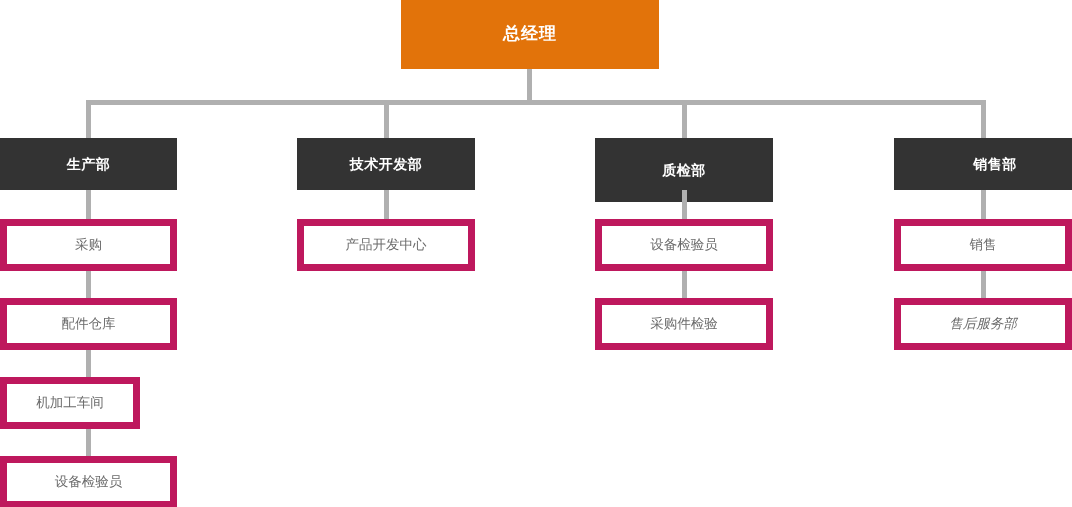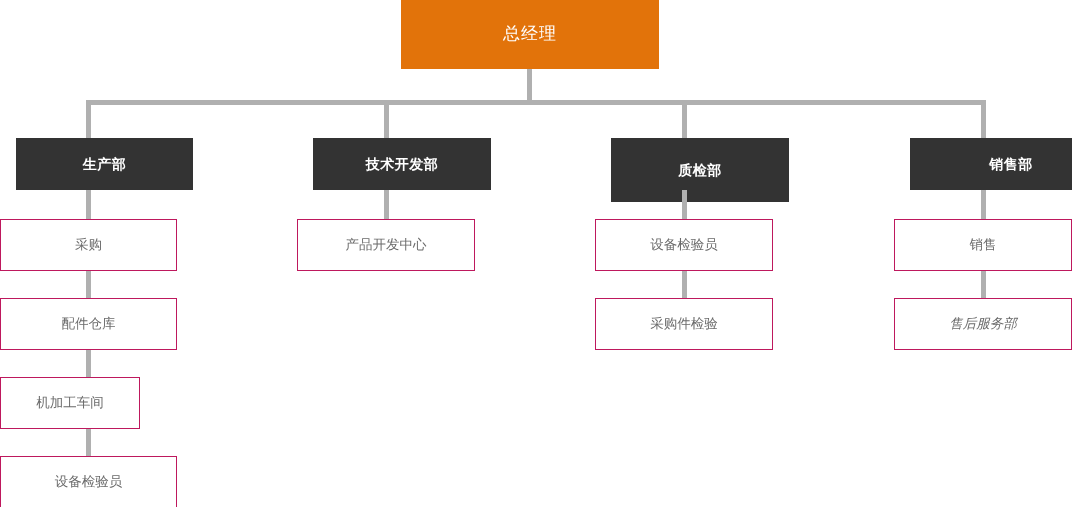--- a/index.html
+++ b/index.html
@@ -35,37 +35,36 @@
     display: flex;
     align-items: center;
     justify-content: center;
     text-align: center;
     line-height: 1.2;
   }
   .node-root {
     background: #e2730a;
     color: #ffffff;
     font-size: 17px;
-    font-weight: normal;
+    font-weight: bold;
     letter-spacing: 1px;
   }
   .node-dept {
     background: #333333;
     color: #ffffff;
     font-size: 14px;
     font-weight: bold;
     letter-spacing: 0.5px;
-    margin-left: 16px;
   }
   .node-sub {
     background: #ffffff;
     color: #6b6b6b;
     font-size: 13.5px;
     font-weight: normal;
-    border: 1px solid #be185d;
+    border: 7px solid #be185d;
   }
 </style>
 </head>
 <body>
 
 <div id="org-chart">
 
   <div class="node node-root" style="left:401px; top:0px; width:258px; height:69px;">
     <span>总经理</span>
   </div>

